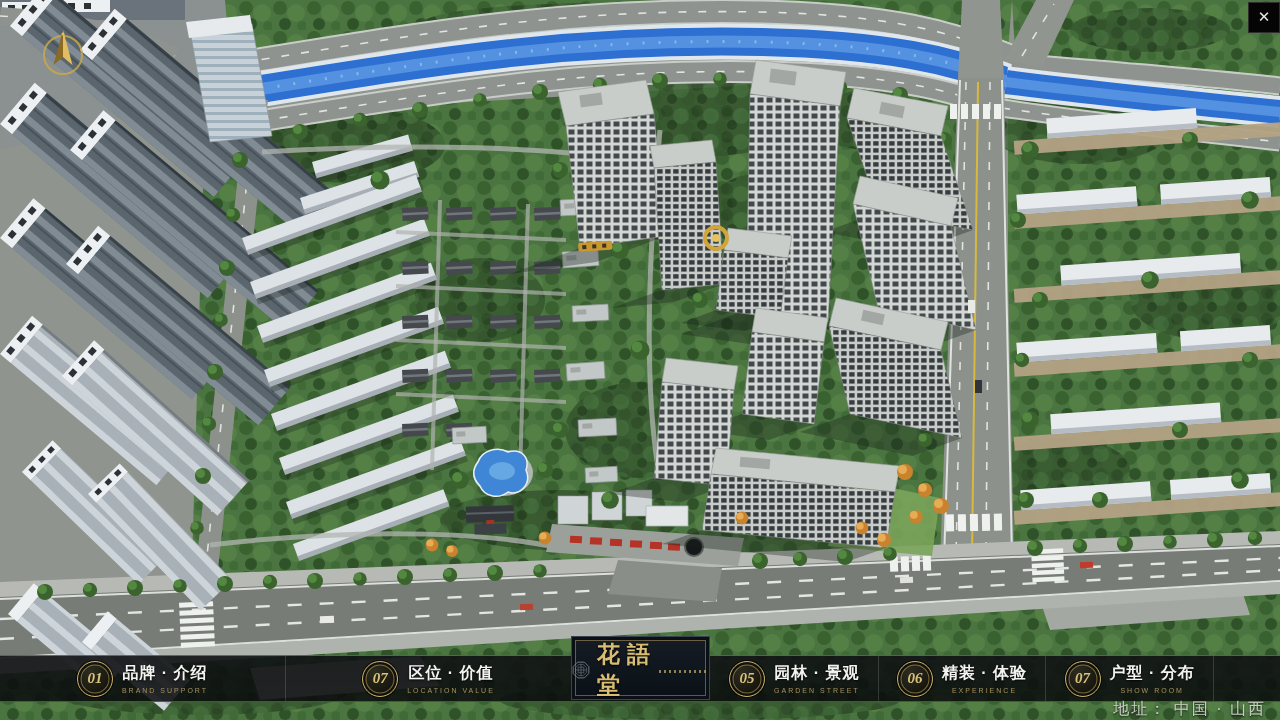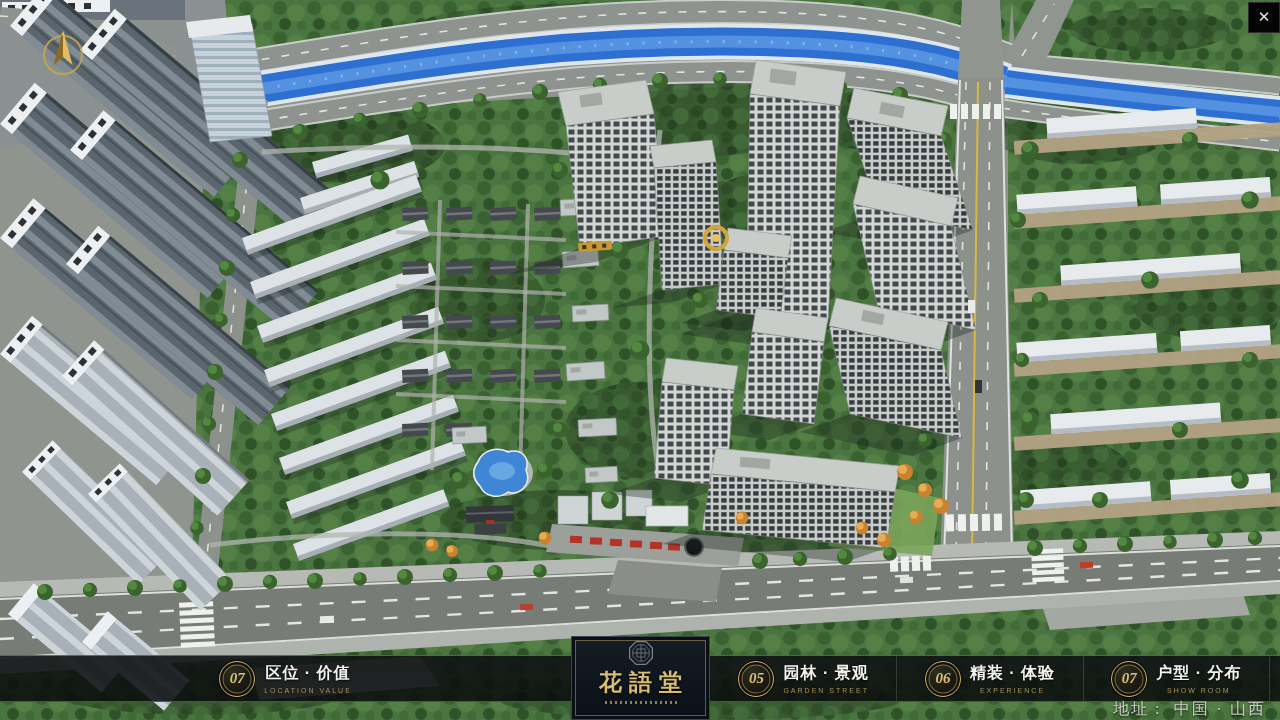--- a/index.html
+++ b/index.html
@@ -25,40 +25,40 @@
   
   .close-btn{position:absolute;top:2px;right:0;width:30px;height:29px;background:#050505;
     border:1px solid #2e2e2e;color:#e8e8e8;font-size:15px;line-height:27px;text-align:center;
     cursor:pointer;}
   
   .bottom-bar{position:absolute;left:0;top:655px;width:1280px;height:45px;display:flex;
     background:linear-gradient(180deg,rgba(16,18,20,.9),rgba(9,11,12,.85));
     border-top:1px solid rgba(195,182,148,.45);border-bottom:1px solid rgba(195,182,148,.35);}
   .nav-group{display:flex;}
   .nav-left{width:571px;}
-  .nav-right{width:559px;}
+  .nav-right{width:503px;}
   .nav-spacer{width:140px;}
   .nav-item{flex:1;display:flex;align-items:center;justify-content:center;gap:9px;
     border-right:1px solid rgba(255,255,255,.15);cursor:pointer;}
   .nav-left .nav-item:last-child{border-right:none;}
   .medal{width:34px;height:34px;border-radius:50%;flex:0 0 34px;
     border:1.5px solid #c9b26a;display:flex;align-items:center;justify-content:center;
     background:radial-gradient(circle at 35% 30%,#2c2c20,#0b0b07);
     box-shadow:0 0 0 1px rgba(0,0,0,.65), inset 0 0 0 2.5px rgba(0,0,0,.85), inset 0 0 0 3.5px rgba(201,178,106,.55);}
   .medal span{font-family:"Liberation Serif",serif;font-style:italic;font-weight:bold;
     font-size:15px;color:#d9c27a;}
   .nav-txt{display:flex;flex-direction:column;align-items:center;}
   .nav-zh{font-size:16px;font-weight:bold;color:#f3f3f0;letter-spacing:1px;white-space:nowrap;
     text-shadow:0 1px 2px rgba(0,0,0,.9);}
   .nav-en{font-size:7px;color:#a8925d;letter-spacing:2px;margin-top:3px;white-space:nowrap;}
   
-  .logo-panel{position:absolute;left:571px;top:636px;width:139px;height:84px;box-sizing:border-box;
+  .logo-panel{position:absolute;left:571px;top:636px;width:139px;height:64px;box-sizing:border-box;
     background:linear-gradient(180deg,#151c24,#0a1016);border:1px solid #39424e;
     box-shadow:inset 0 0 0 3px #0a1016, inset 0 0 0 4px rgba(190,165,100,.5);
-    display:flex;flex-direction:column;align-items:center;padding-top:3px;cursor:pointer;}
+    display:flex;flex-direction:row;align-items:center;padding-top:3px;cursor:pointer;}
   .logo-emblem{width:26px;height:26px;opacity:.85;}
   .logo-title{font-family:"Liberation Serif",serif;font-size:23px;font-weight:bold;color:#d9bd72;
     letter-spacing:7px;padding-left:7px;margin-top:1px;text-shadow:0 1px 2px #000;}
   .logo-rule{width:72px;height:3px;margin-top:3px;
     background-image:repeating-linear-gradient(90deg,rgba(190,165,100,.75) 0 2px,transparent 2px 5px);}
   
   .address{position:absolute;right:14px;top:699px;font-size:16px;letter-spacing:2px;
     color:rgba(245,245,240,.78);text-shadow:0 1px 2px rgba(0,0,0,.8);}
 </style>
 </head>
@@ -737,20 +737,29 @@
   </svg>
 
   <div class="close-btn">
     <span>✕</span>
   </div>
 
   <div class="bottom-bar">
     <div class="nav-group nav-left">
       <div class="nav-item">
         <div class="medal">
+            <span>01</span>
+          </div>
+        <div class="nav-txt">
+          <div class="nav-zh">品牌 · 介绍</div>
+          <div class="nav-en">BRAND SUPPORT</div>
+        </div>
+      </div>
+      <div class="nav-item">
+        <div class="medal">
             <span>07</span>
           </div>
         <div class="nav-txt">
           <div class="nav-zh">区位 · 价值</div>
           <div class="nav-en">LOCATION VALUE</div>
         </div>
       </div>
     </div>
     <div class="nav-spacer"></div>
     <div class="nav-group nav-right">

